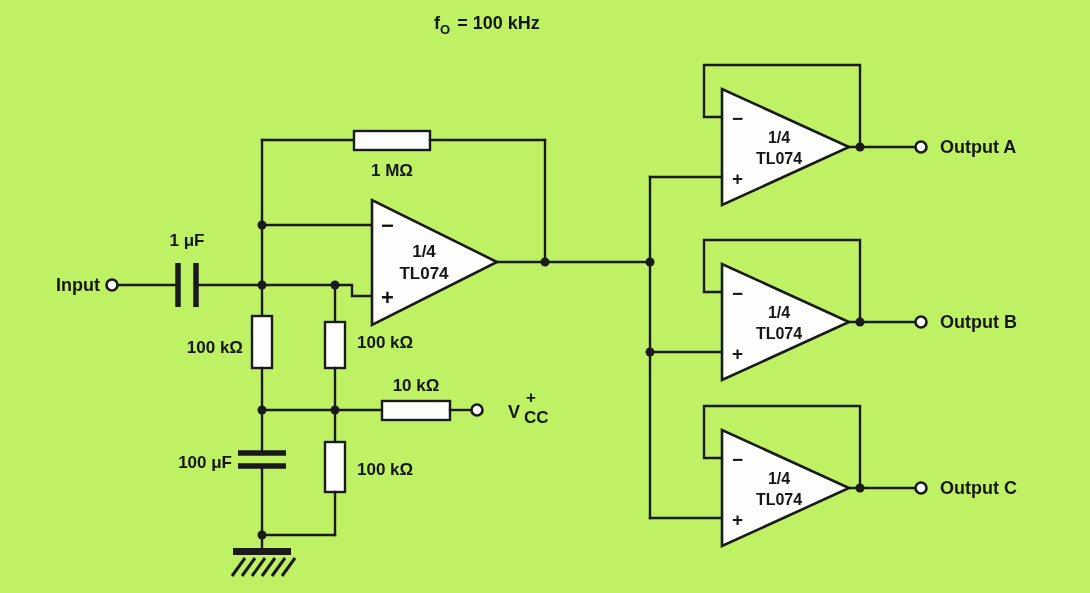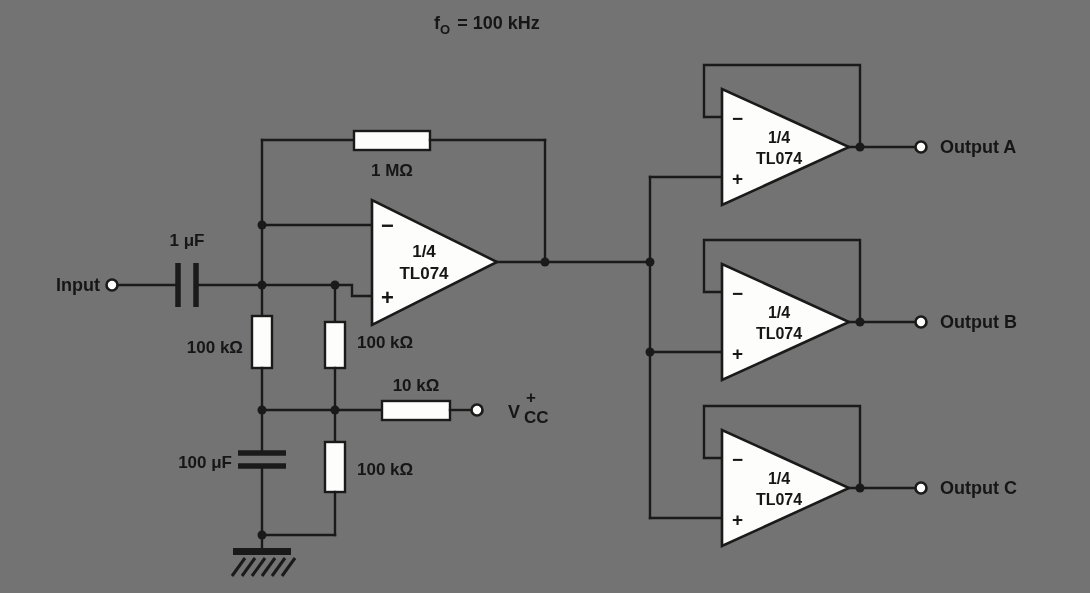--- a/index.html
+++ b/index.html
@@ -1,16 +1,16 @@
 <!DOCTYPE html>
 <html><head>
 <meta charset="utf-8">
 <style>
   html,body{margin:0;padding:0;background:#fdfdfb;}
-  .page{width:1090px;height:593px;position:relative;background:#737373;overflow:hidden;}
+  .page{width:1090px;height:593px;position:relative;background:#bef264;overflow:hidden;}
   svg{display:block;}
   text{font-family:"Liberation Sans",sans-serif;fill:#161616;}
   .wire{stroke:#1a1a1a;stroke-width:2.4;fill:none;stroke-linecap:square;}
   .comp{stroke:#1a1a1a;stroke-width:2.4;fill:#fdfdfb;}
   .plate{stroke:#1a1a1a;stroke-width:5.5;fill:none;}
   .dot{fill:#1a1a1a;stroke:none;}
   .term{stroke:#1a1a1a;stroke-width:2.6;fill:#fdfdfb;}
   .tri{stroke:#1a1a1a;stroke-width:2.6;fill:#fdfdfb;stroke-linejoin:miter;}
   .lbl{font-size:17px;font-weight:700;}
   .big{font-size:18px;font-weight:700;}

